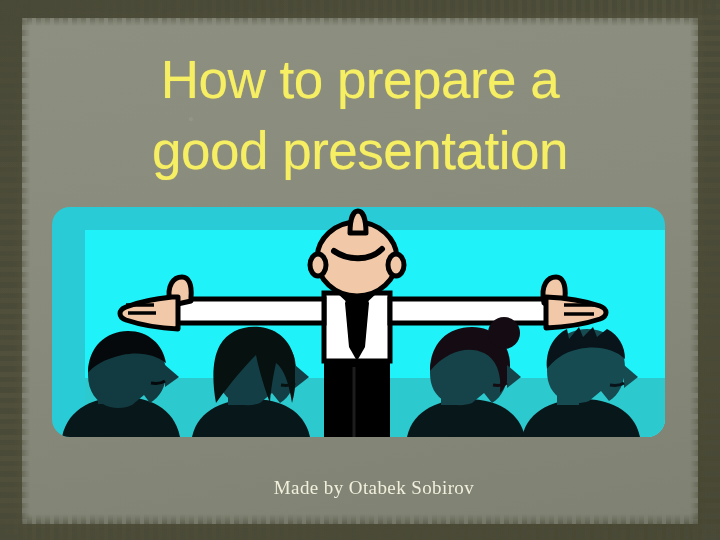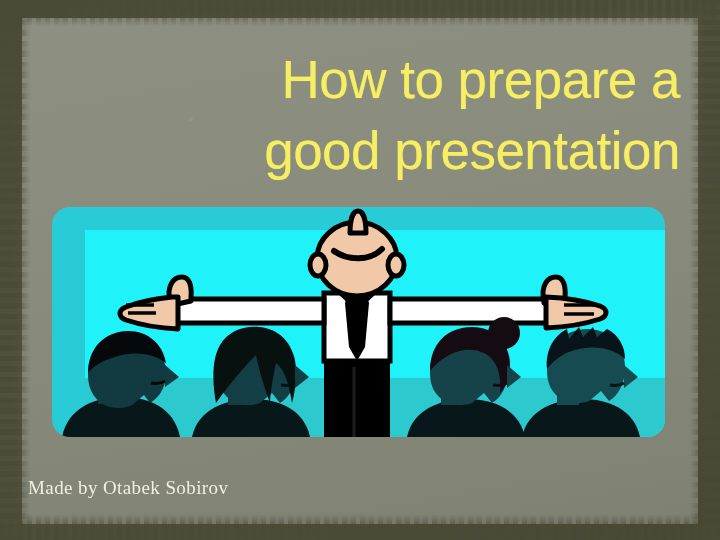--- a/index.html
+++ b/index.html
@@ -78,21 +78,21 @@
   .edge-right { right: 0;
     -webkit-mask-image: linear-gradient(to left, #000 45%, rgba(0,0,0,0.5) 72%, transparent 100%);
             mask-image: linear-gradient(to left, #000 45%, rgba(0,0,0,0.5) 72%, transparent 100%); }
 
   
   #title {
     position: absolute;
     left: 40px;
     top: 44px;
     width: 640px;
-    text-align: right;
+    text-align: center;
     color: #f6ee63;
     font-size: 53px;
     line-height: 1.34;
     font-weight: 400;
     letter-spacing: -0.5px;
     text-shadow: 0 0 1px rgba(250,240,90,0.55);
     white-space: pre-line;
   }
 
   
@@ -107,21 +107,21 @@
     overflow: hidden;
   }
   #picture-frame svg { display: block; width: 100%; height: 100%; }
 
   
   #credit {
     position: absolute;
     left: 0;
     right: 0;
     top: 477px;
-    text-align: left;
+    text-align: center;
     color: #f2f0dc;
     font-family: "Liberation Serif", serif;
     font-size: 19px;
     letter-spacing: 0.4px;
     padding-left: 28px;
   }
 </style>
 </head>
 <body>
 

